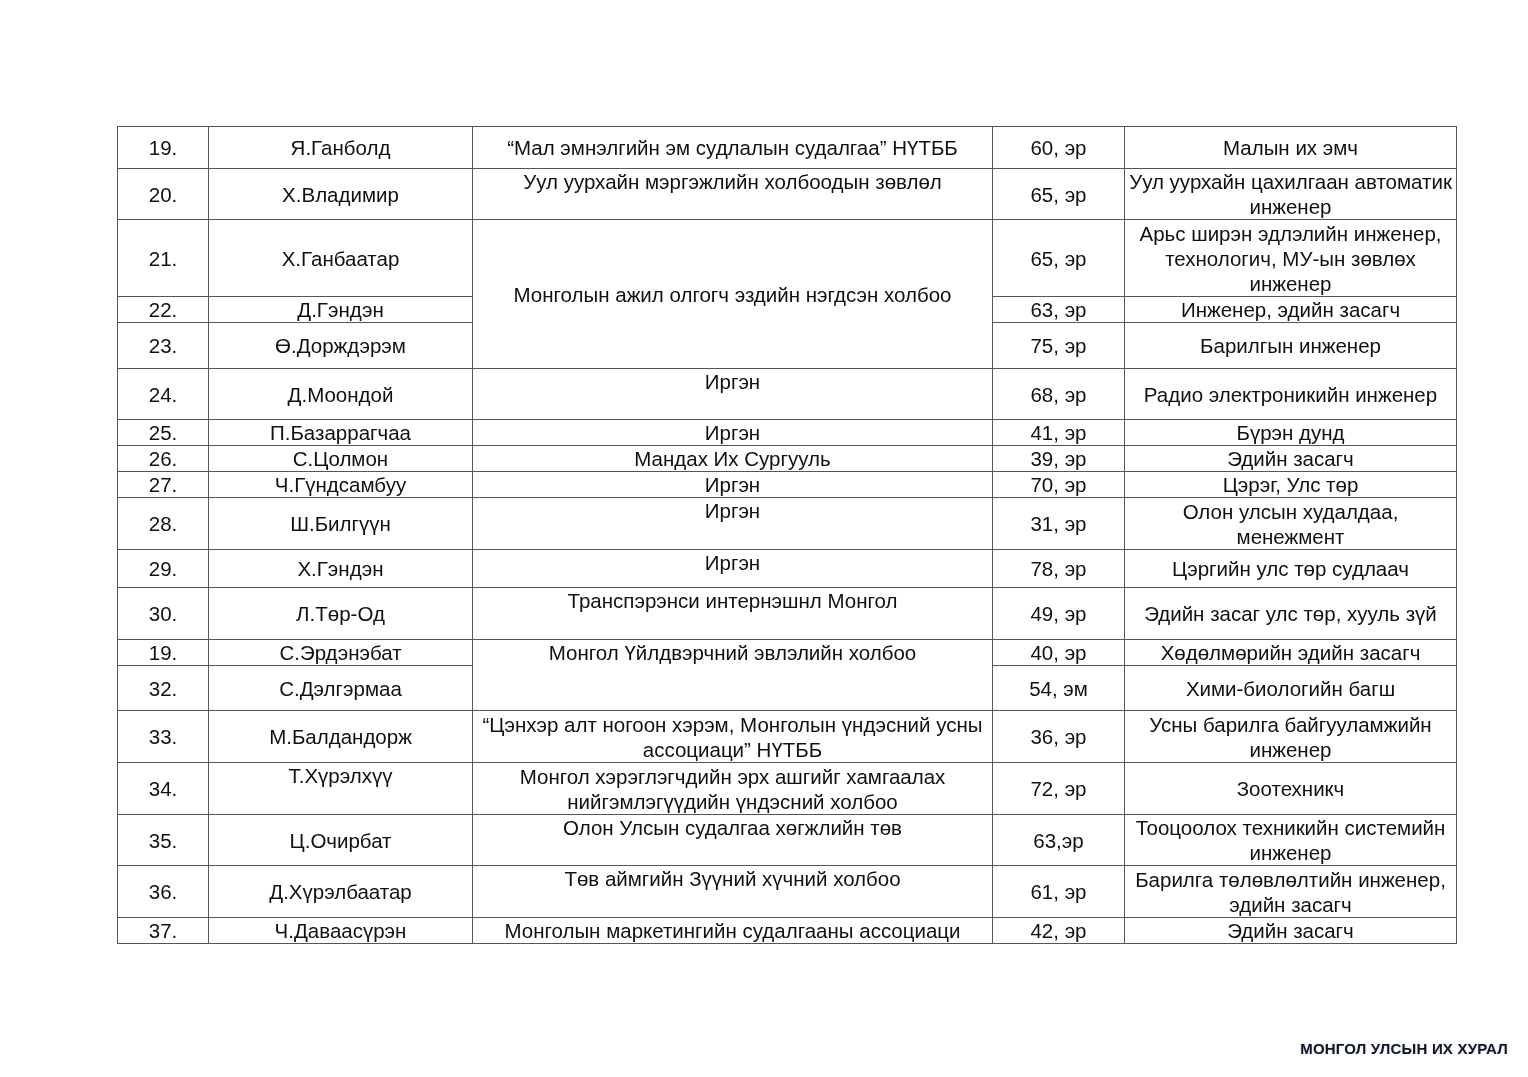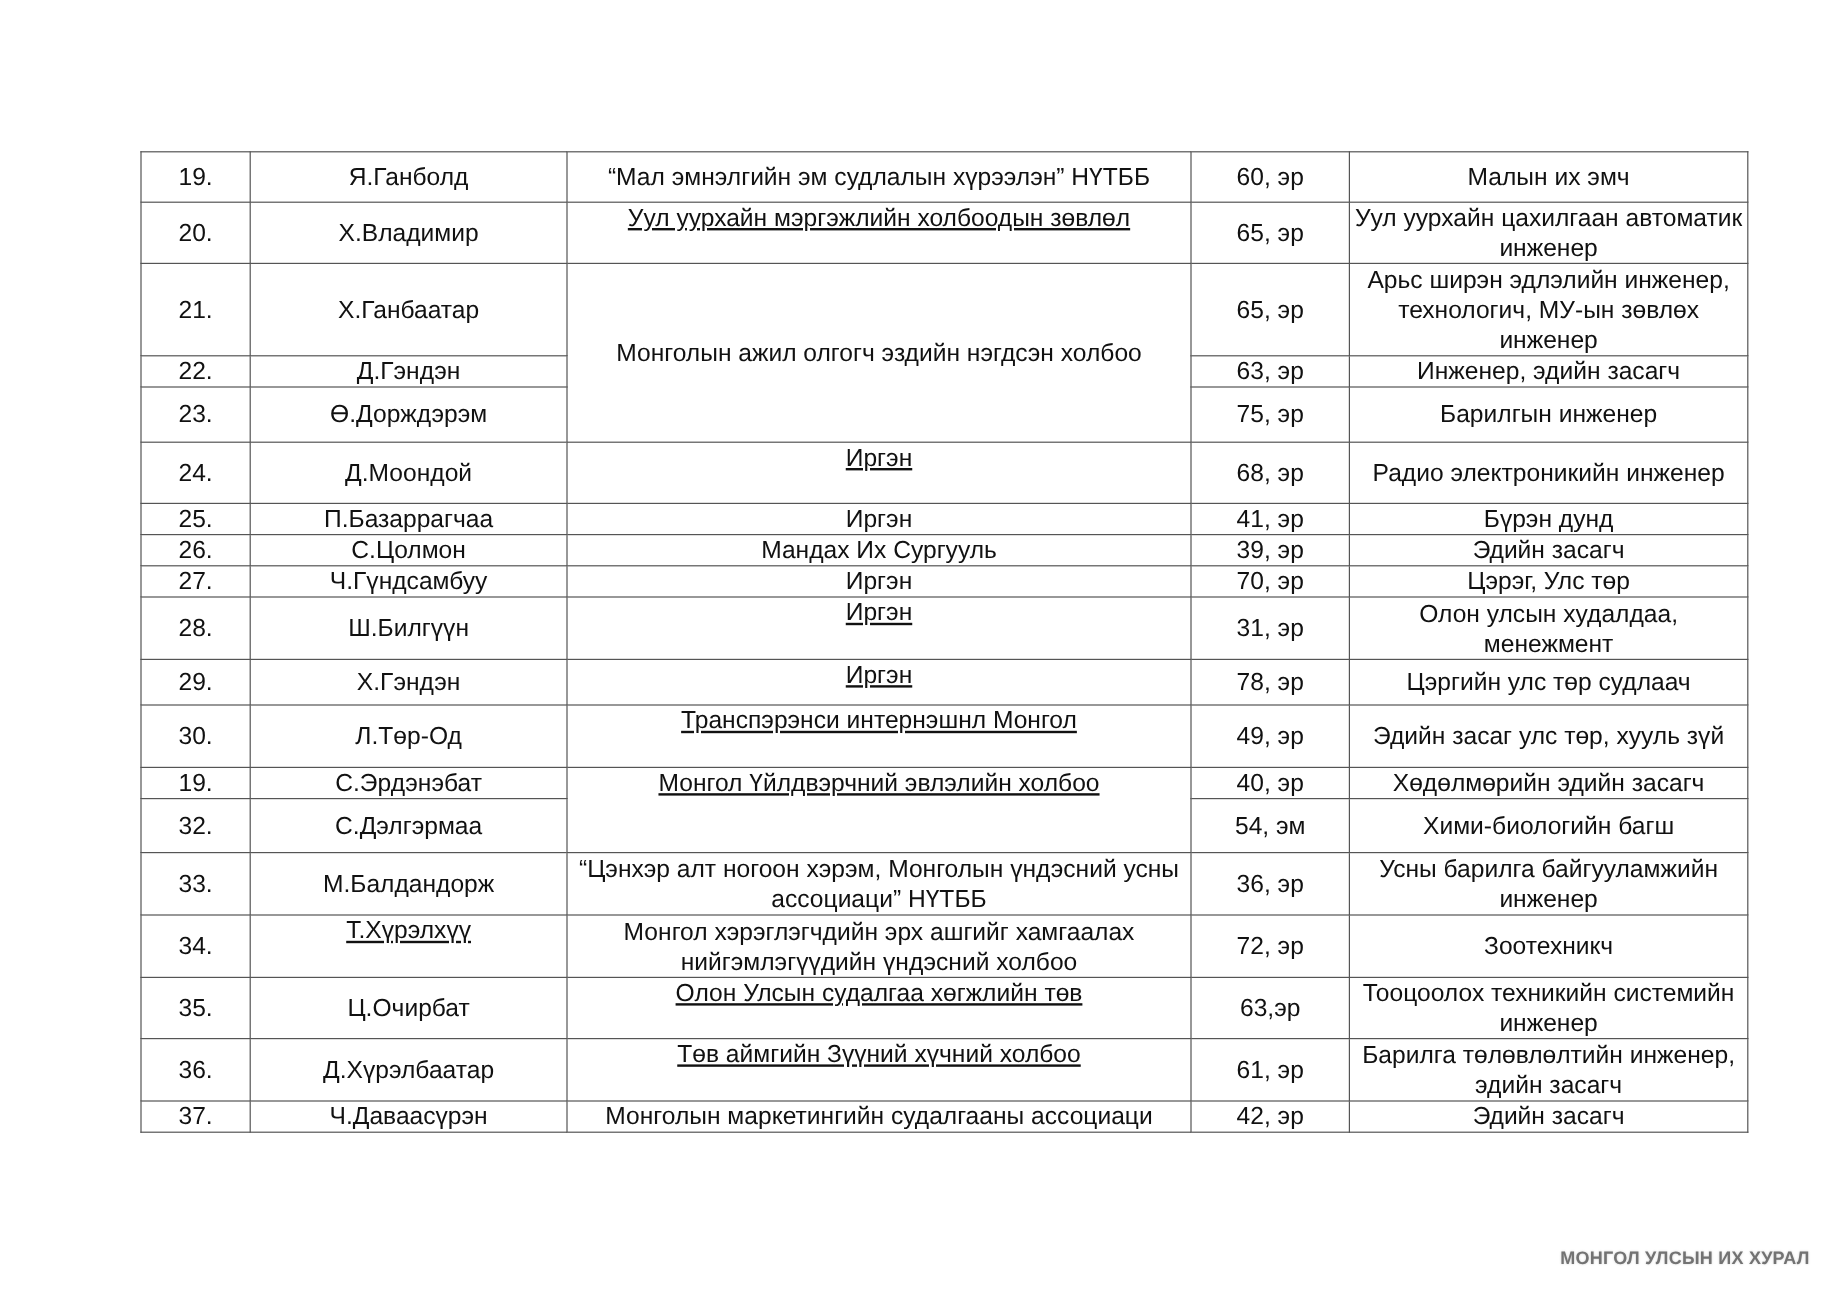--- a/index.html
+++ b/index.html
@@ -1,42 +1,42 @@
 <!DOCTYPE html>
 <html><head>
 <meta charset="utf-8">
 <style>
   html, body { margin:0; padding:0; background:#ffffff; }
   body { width:1528px; height:1077px; position:relative; overflow:hidden;
          font-family:"Liberation Sans", sans-serif; color:#111; }
   table { position:absolute; left:117px; top:126px; border-collapse:collapse;
           table-layout:fixed; width:1339px; font-size:20.5px; line-height:25px; }
   td { border:1px solid #555; text-align:center; padding:0 4px; vertical-align:middle; }
-  td.top { vertical-align:top;text-decoration:underline; }
+  td.top { vertical-align:top; }
   col.c1 { width:91px; } col.c2 { width:264px; } col.c3 { width:520px; }
   col.c4 { width:132px; } col.c5 { width:332px; }
   .watermark { position:absolute; right:20px; bottom:20px; font-size:15px; font-weight:bold;
-               color:#737373; text-shadow:0 0 2px #cfcfcf; letter-spacing:0.2px;margin-top:27px; }
+               color:#0f172a; text-shadow:0 0 2px #cfcfcf; letter-spacing:0.2px;margin-top:27px; }
 </style>
 </head>
 <body>
 
 <table>
   <colgroup>
       <col class="c1">
       <col class="c2">
       <col class="c3">
       <col class="c4">
       <col class="c5">
     </colgroup>
   <tbody>
     <tr style="height:42px">
       <td>19.</td>
       <td>Я.Ганболд</td>
-      <td>“Мал эмнэлгийн эм судлалын хүрээлэн” НҮТББ</td>
+      <td>“Мал эмнэлгийн эм судлалын судалгаа” НҮТББ</td>
       <td>60, эр</td>
       <td>Малын их эмч</td>
     </tr>
     <tr style="height:51px">
       <td>20.</td>
       <td>Х.Владимир</td>
       <td class="top">Уул уурхайн мэргэжлийн холбоодын зөвлөл</td>
       <td>65, эр</td>
       <td>Уул уурхайн цахилгаан автоматик инженер</td>
     </tr>

